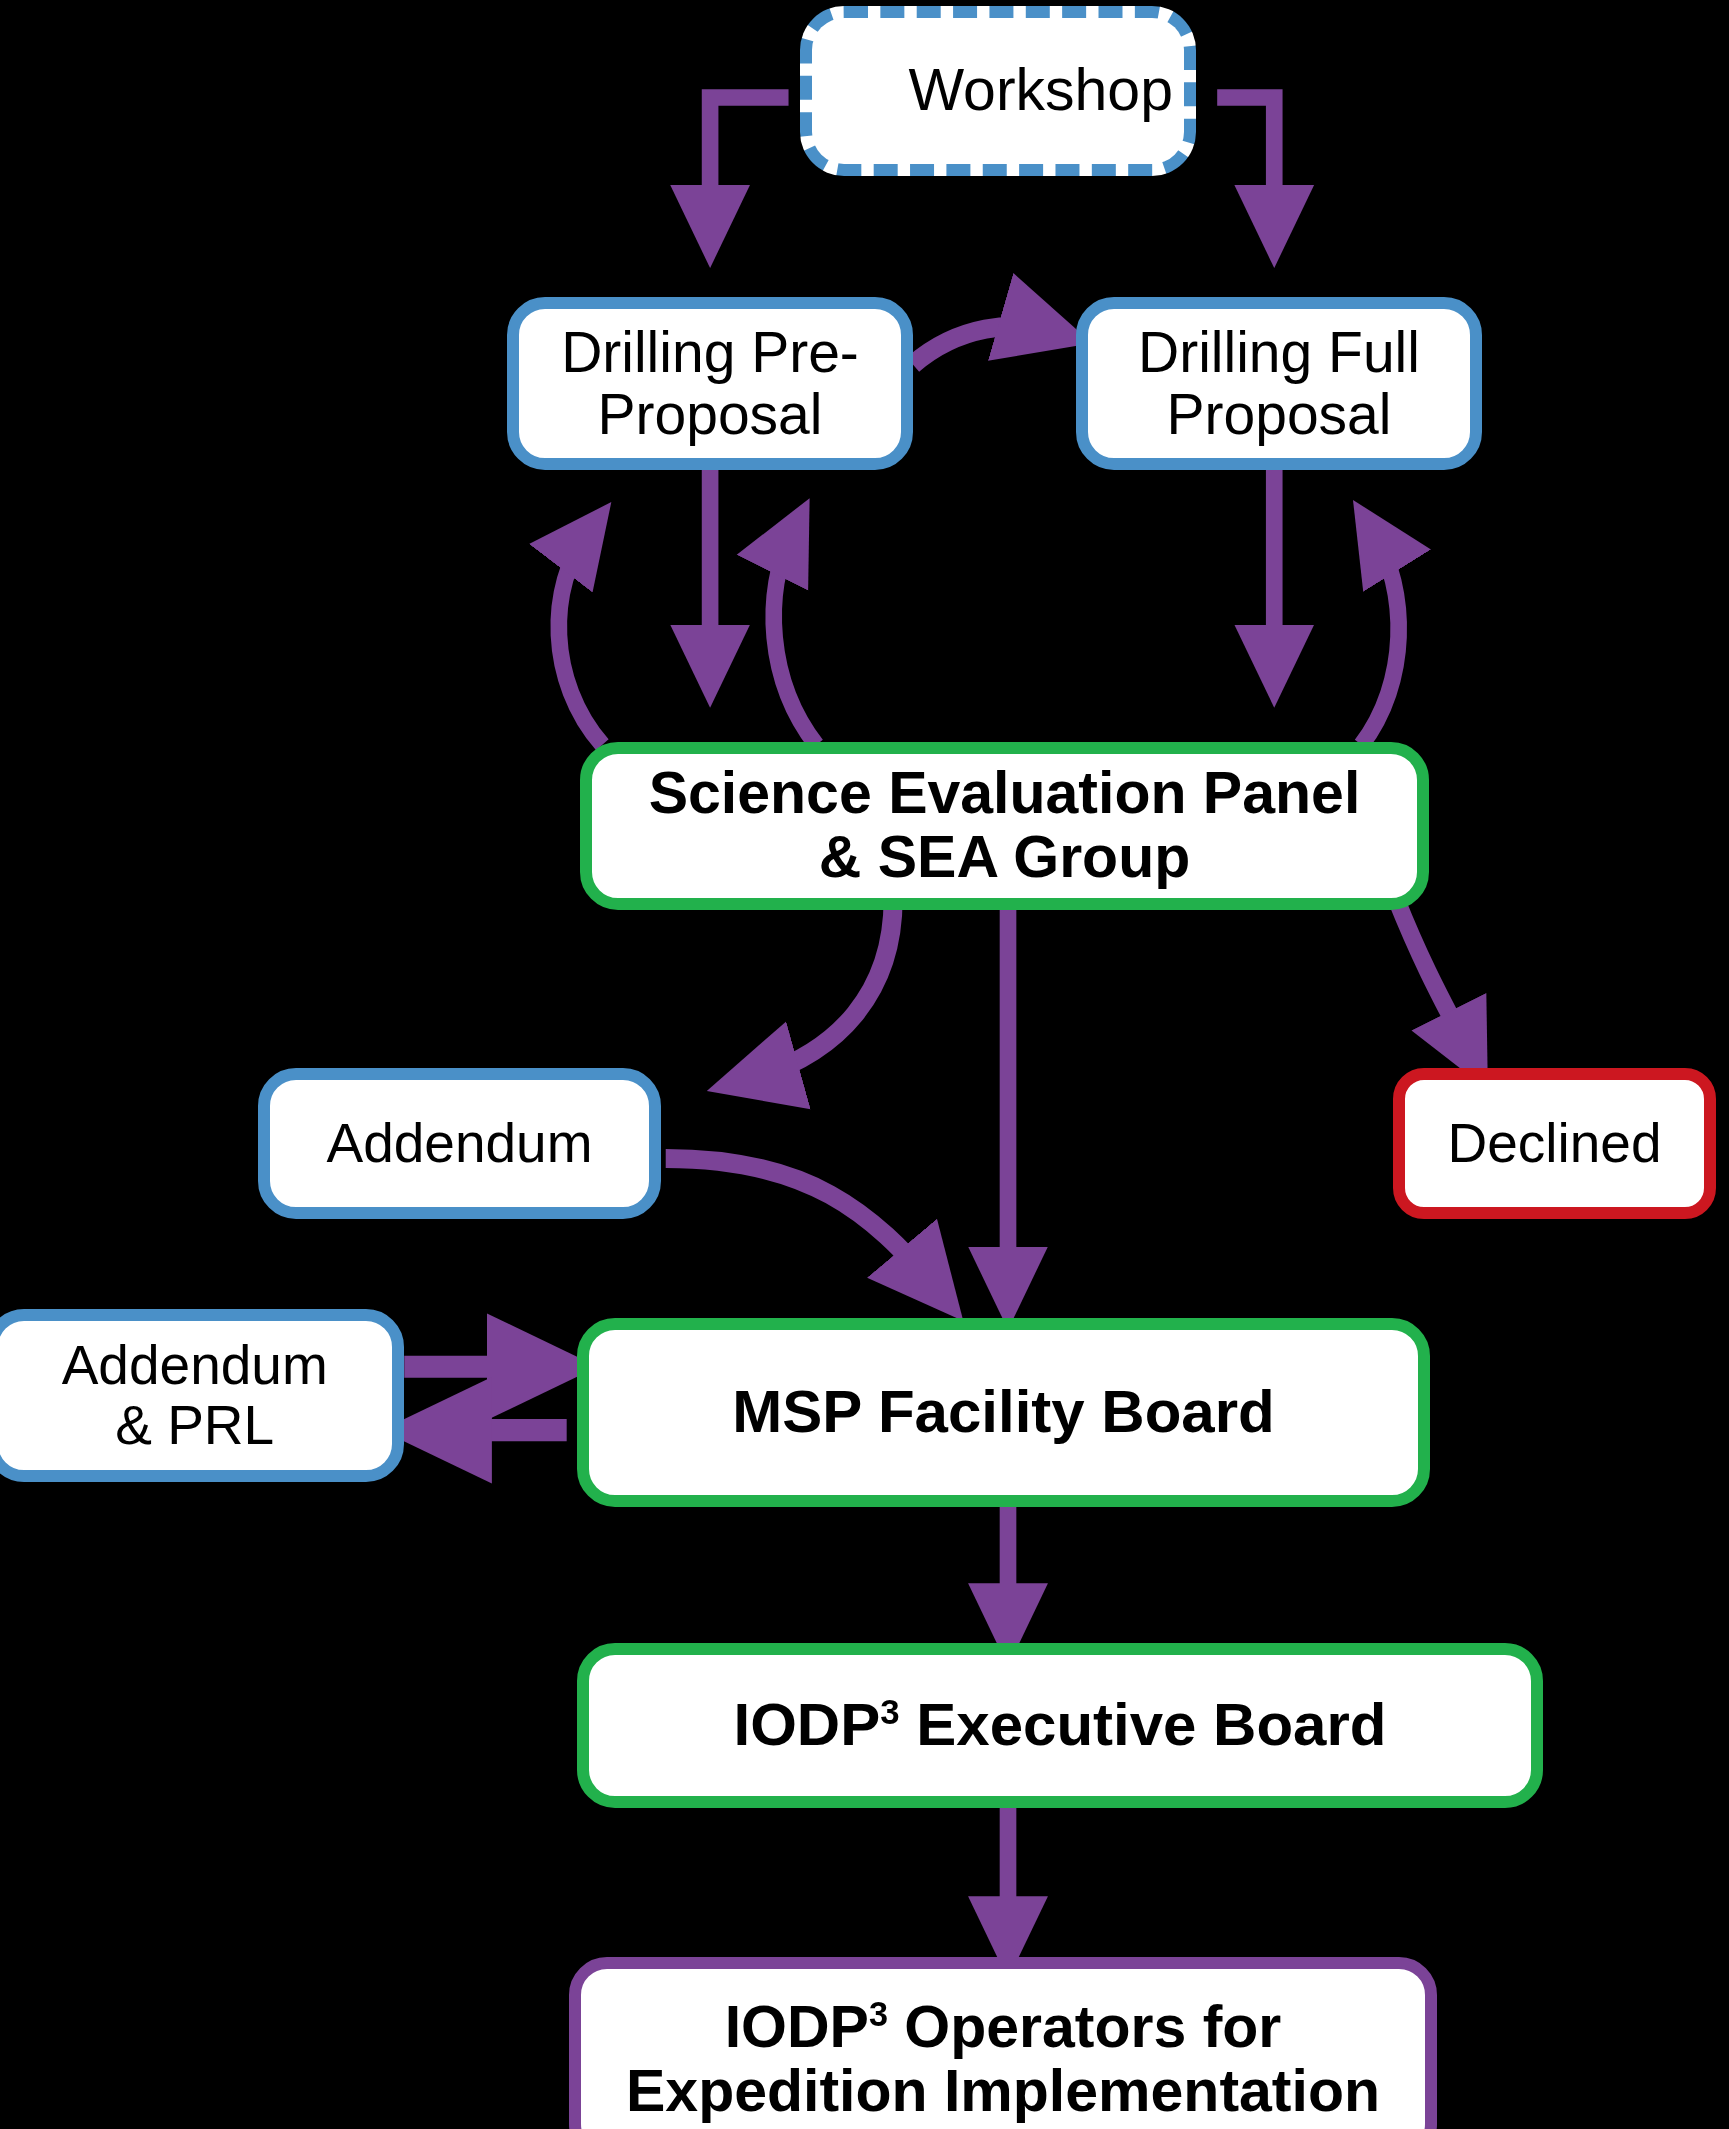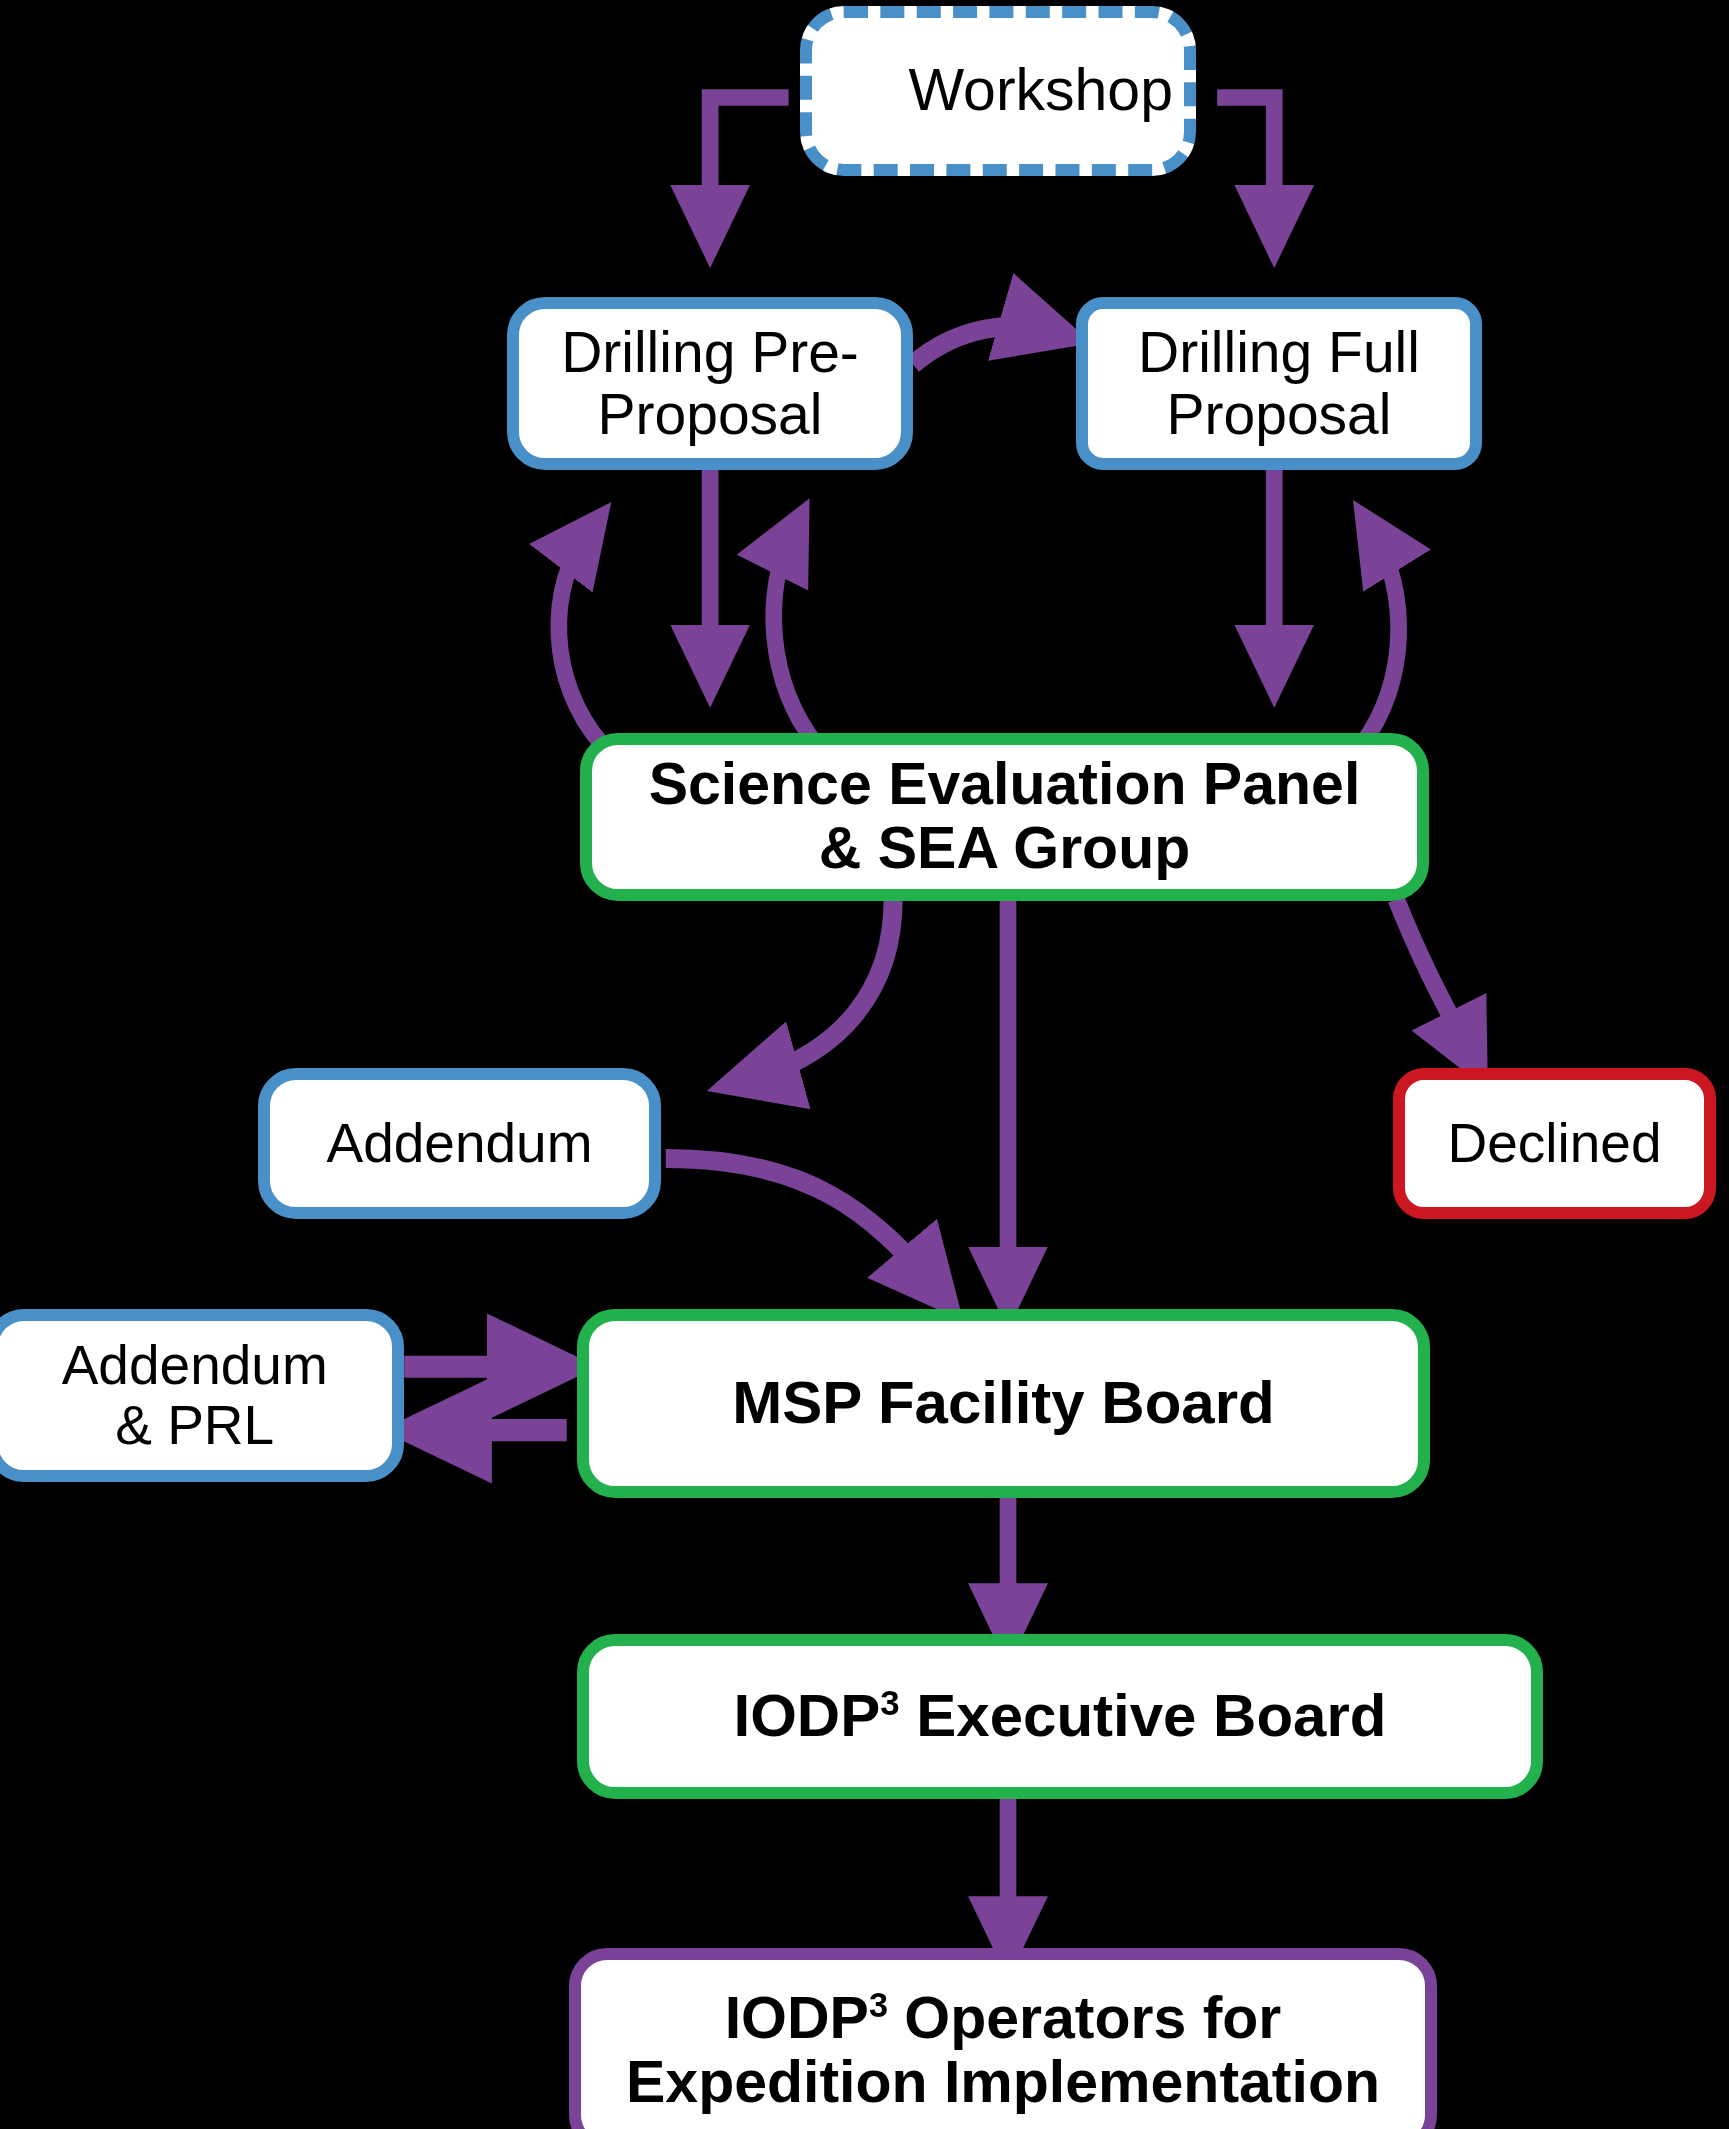--- a/index.html
+++ b/index.html
@@ -51,21 +51,21 @@
   .b-green  { border: 12.7px solid #22B14C; border-radius: 38px; }
   .b-red    { border: 12.7px solid #CC1720; border-radius: 31px; }
   .b-purple { border: 12.7px solid #7B4397; border-radius: 38px; }
   .b-dashed-blue {
     border: 12.7px dashed #4A90C8;
     border-radius: 44px;
     text-align: right;
   }
   
   .t-regular { font-weight: 400; }
-  .t-bold    { font-weight: 700; }
+  .t-bold    { font-weight: 700; margin-top: 9px; }
 
   sup {
     font-size: 0.58em;
     vertical-align: super;
     line-height: 0;
   }
 </style>
 </head>
 <body>
 
@@ -113,21 +113,21 @@
 
   <div class="node b-dashed-blue t-regular" style="left:800px; top:6.3px; width:396px; height:170px; font-size:59px;">
     <span class="label">Workshop</span>
   </div>
 
   <div class="node b-blue t-regular" style="left:507px; top:297px; width:406px; height:173px; font-size:57px;">
     <span class="label">Drilling Pre-
 Proposal</span>
   </div>
 
-  <div class="node b-blue t-regular" style="left:1076px; top:297px; width:406px; height:173px; font-size:57px;border-radius:27px;">
+  <div class="node b-blue t-regular" style="left:1076px; top:297px; width:406px; height:173px; font-size:57px;">
     <span class="label">Drilling Full
 Proposal</span>
   </div>
 
   <div class="node b-green t-bold" style="left:580px; top:733px; width:849px; height:168px; font-size:59px;">
     <span class="label">Science Evaluation Panel
 &amp; SEA Group</span>
   </div>
 
   <div class="node b-blue t-regular" style="left:258px; top:1068px; width:403px; height:151px; font-size:55px;">

